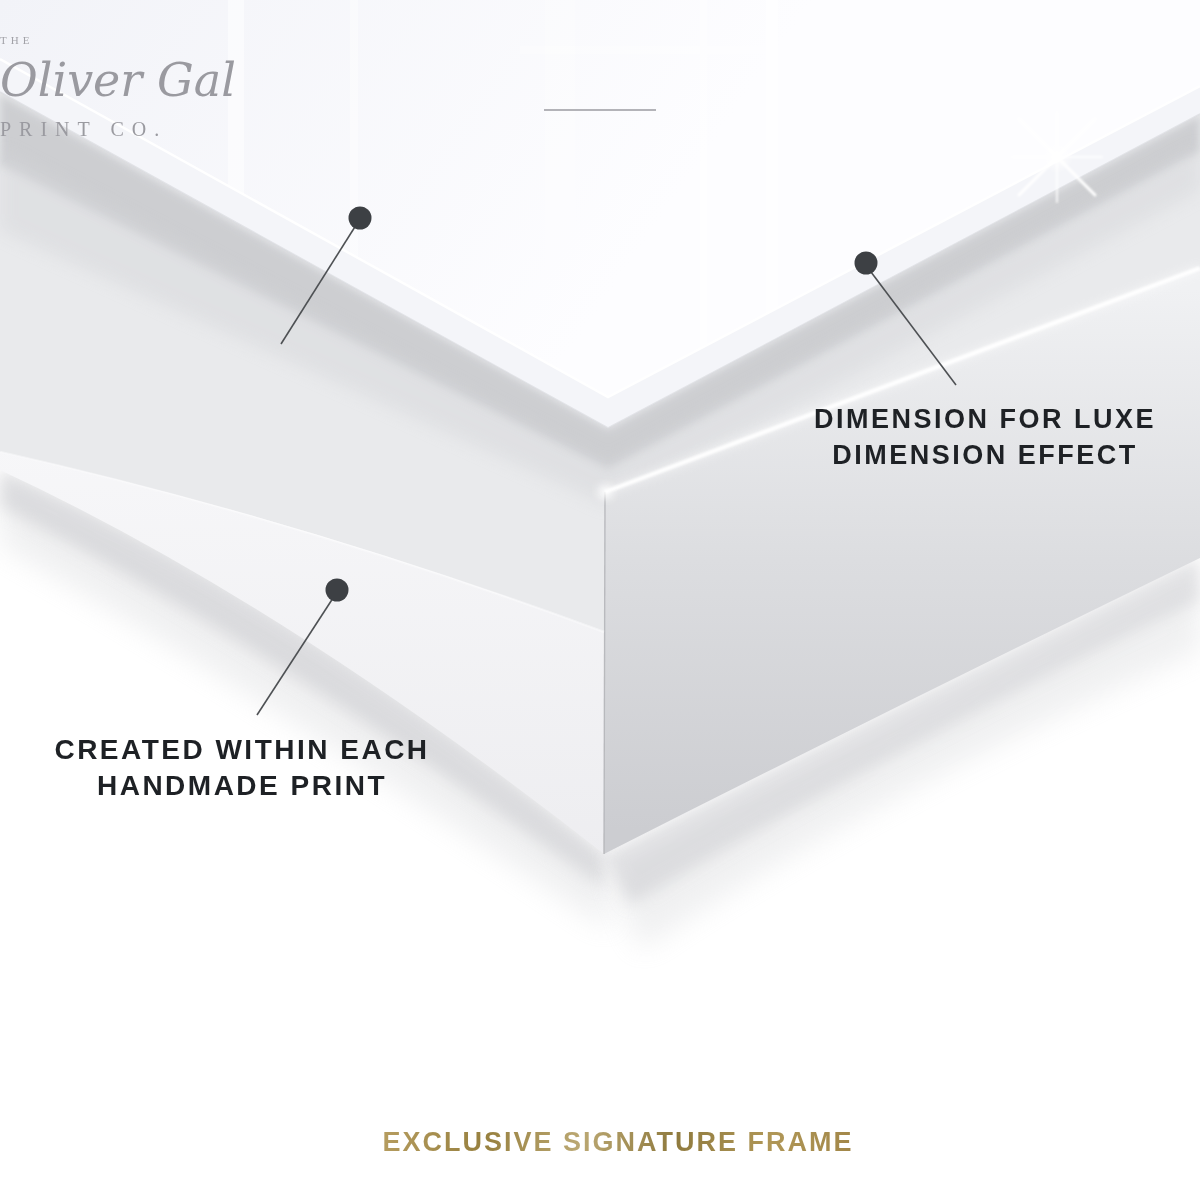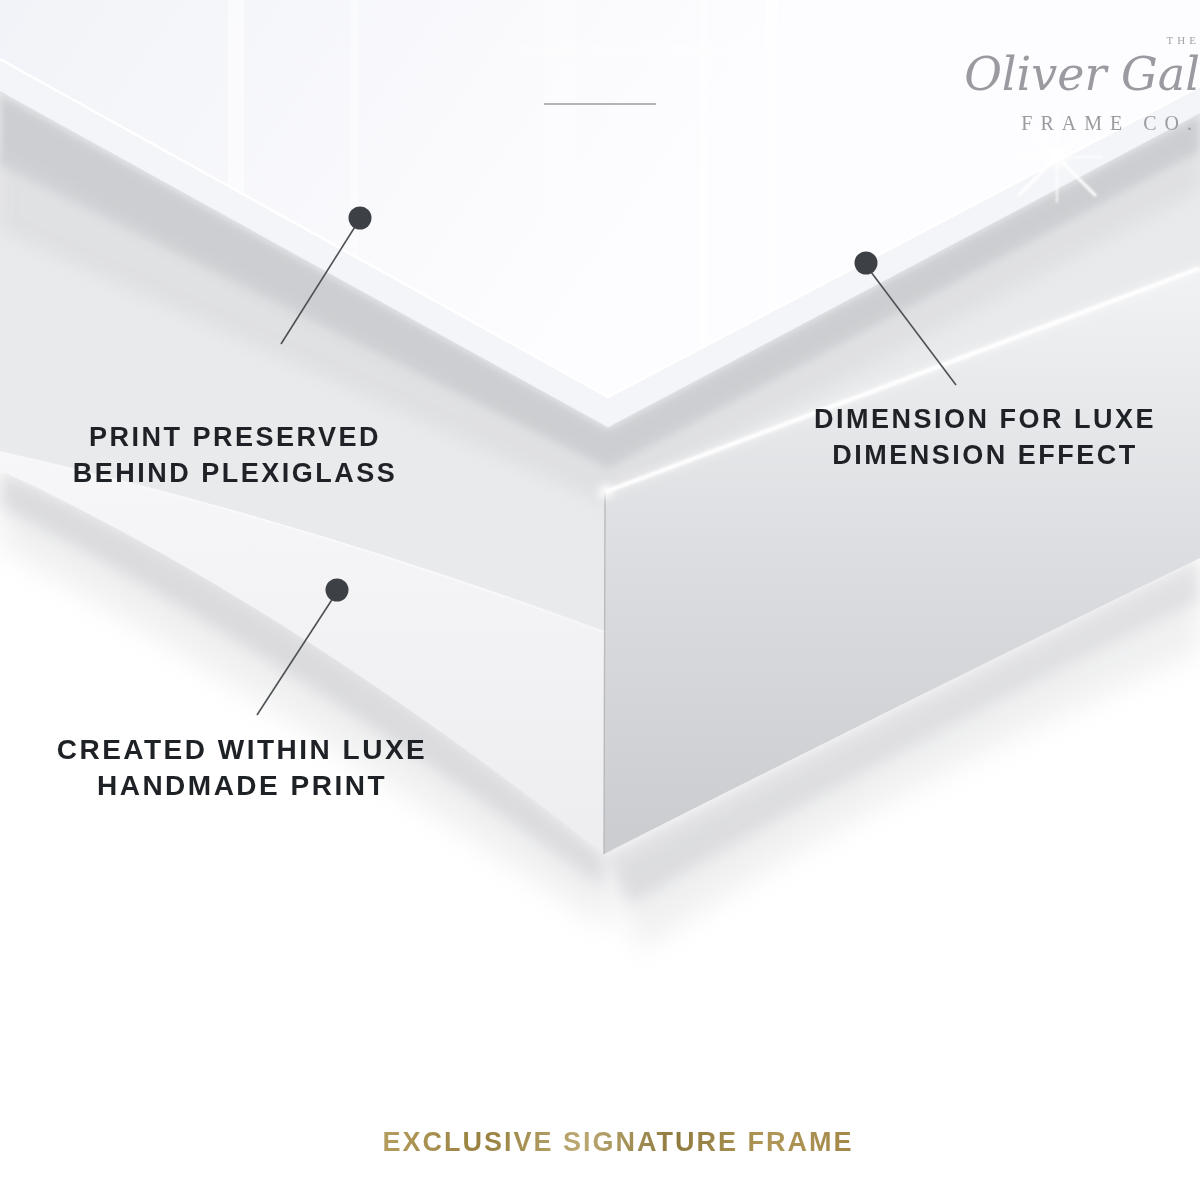--- a/index.html
+++ b/index.html
@@ -3,28 +3,28 @@
 <meta charset="utf-8">
 <style>
   html,body{margin:0;padding:0;background:#ffffff;}
   .stage{
     position:relative;width:1200px;height:1200px;overflow:hidden;
     background:#ffffff;font-family:"Liberation Sans",sans-serif;
   }
   .stage svg{position:absolute;left:0;top:0;}
 
   
-  .logo{position:absolute;left:0;top:34px;width:100%;text-align:right;user-select:none;}
+  .logo{position:absolute;left:0;top:34px;width:100%;text-align:left;user-select:none;}
   .logo .the{
     font-family:"Liberation Serif",serif;font-size:11px;letter-spacing:4px;
     color:#a2a2a8;font-weight:400;
   }
   .logo .name{
     font-family:"DejaVu Serif",serif;font-style:italic;font-size:46px;line-height:52px;
-    color:#9a9aa0;margin-top:2px;
+    color:#9a9aa0;margin-top:8px;
   }
   .logo .divider{width:112px;height:2px;background:#b3b3b8;margin:3px auto 7px;}
   .logo .tagline{
     font-family:"Liberation Serif",serif;font-size:20px;letter-spacing:8px;
     color:#9a9aa0;
   }
 
   
   .callout{
     position:absolute;text-align:center;color:#1e2125;font-weight:700;
@@ -154,35 +154,31 @@
       <circle cx="360" cy="218" r="11.5"></circle>
       <circle cx="866" cy="263" r="11.5"></circle>
       <circle cx="337" cy="590" r="11.5"></circle>
     </g>
   </svg>
 
   <div class="logo">
     <div class="the">THE</div>
     <div class="name">Oliver Gal</div>
     <div class="divider"></div>
-    <div class="tagline">FRAME CO.</div>
+    <div class="tagline">PRINT CO.</div>
   </div>
 
-  <div class="callout c1">
-    <div>PRINT PRESERVED</div>
-    <div>BEHIND PLEXIGLASS</div>
-  </div>
 
   <div class="callout c2">
     <div>DIMENSION FOR LUXE</div>
     <div>DIMENSION EFFECT</div>
   </div>
 
   <div class="callout c3">
-    <div>CREATED WITHIN LUXE</div>
+    <div>CREATED WITHIN EACH</div>
     <div>HANDMADE PRINT</div>
   </div>
 
   <div class="footer">
     <span>EXCLUSIVE SIGNATURE FRAME</span>
   </div>
 
 </div>
 
 </body></html>

